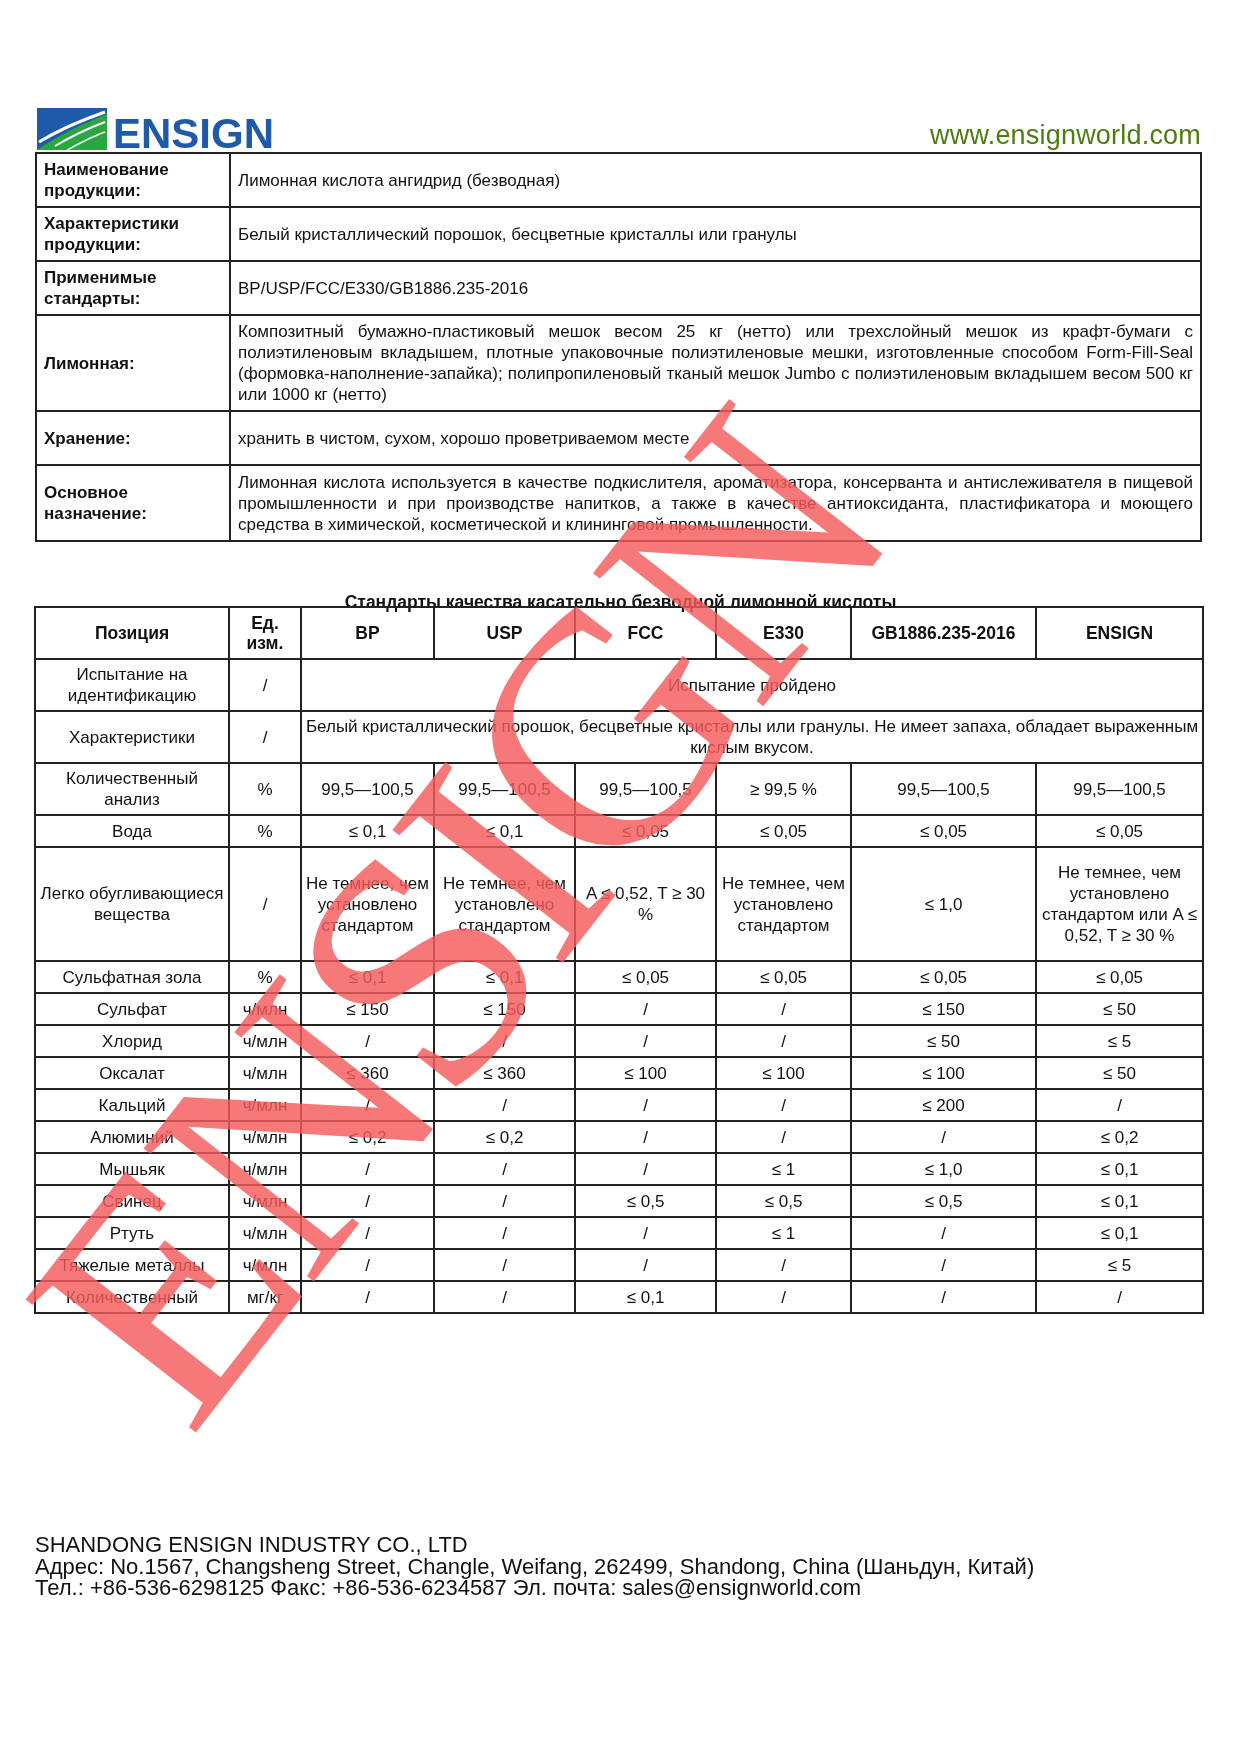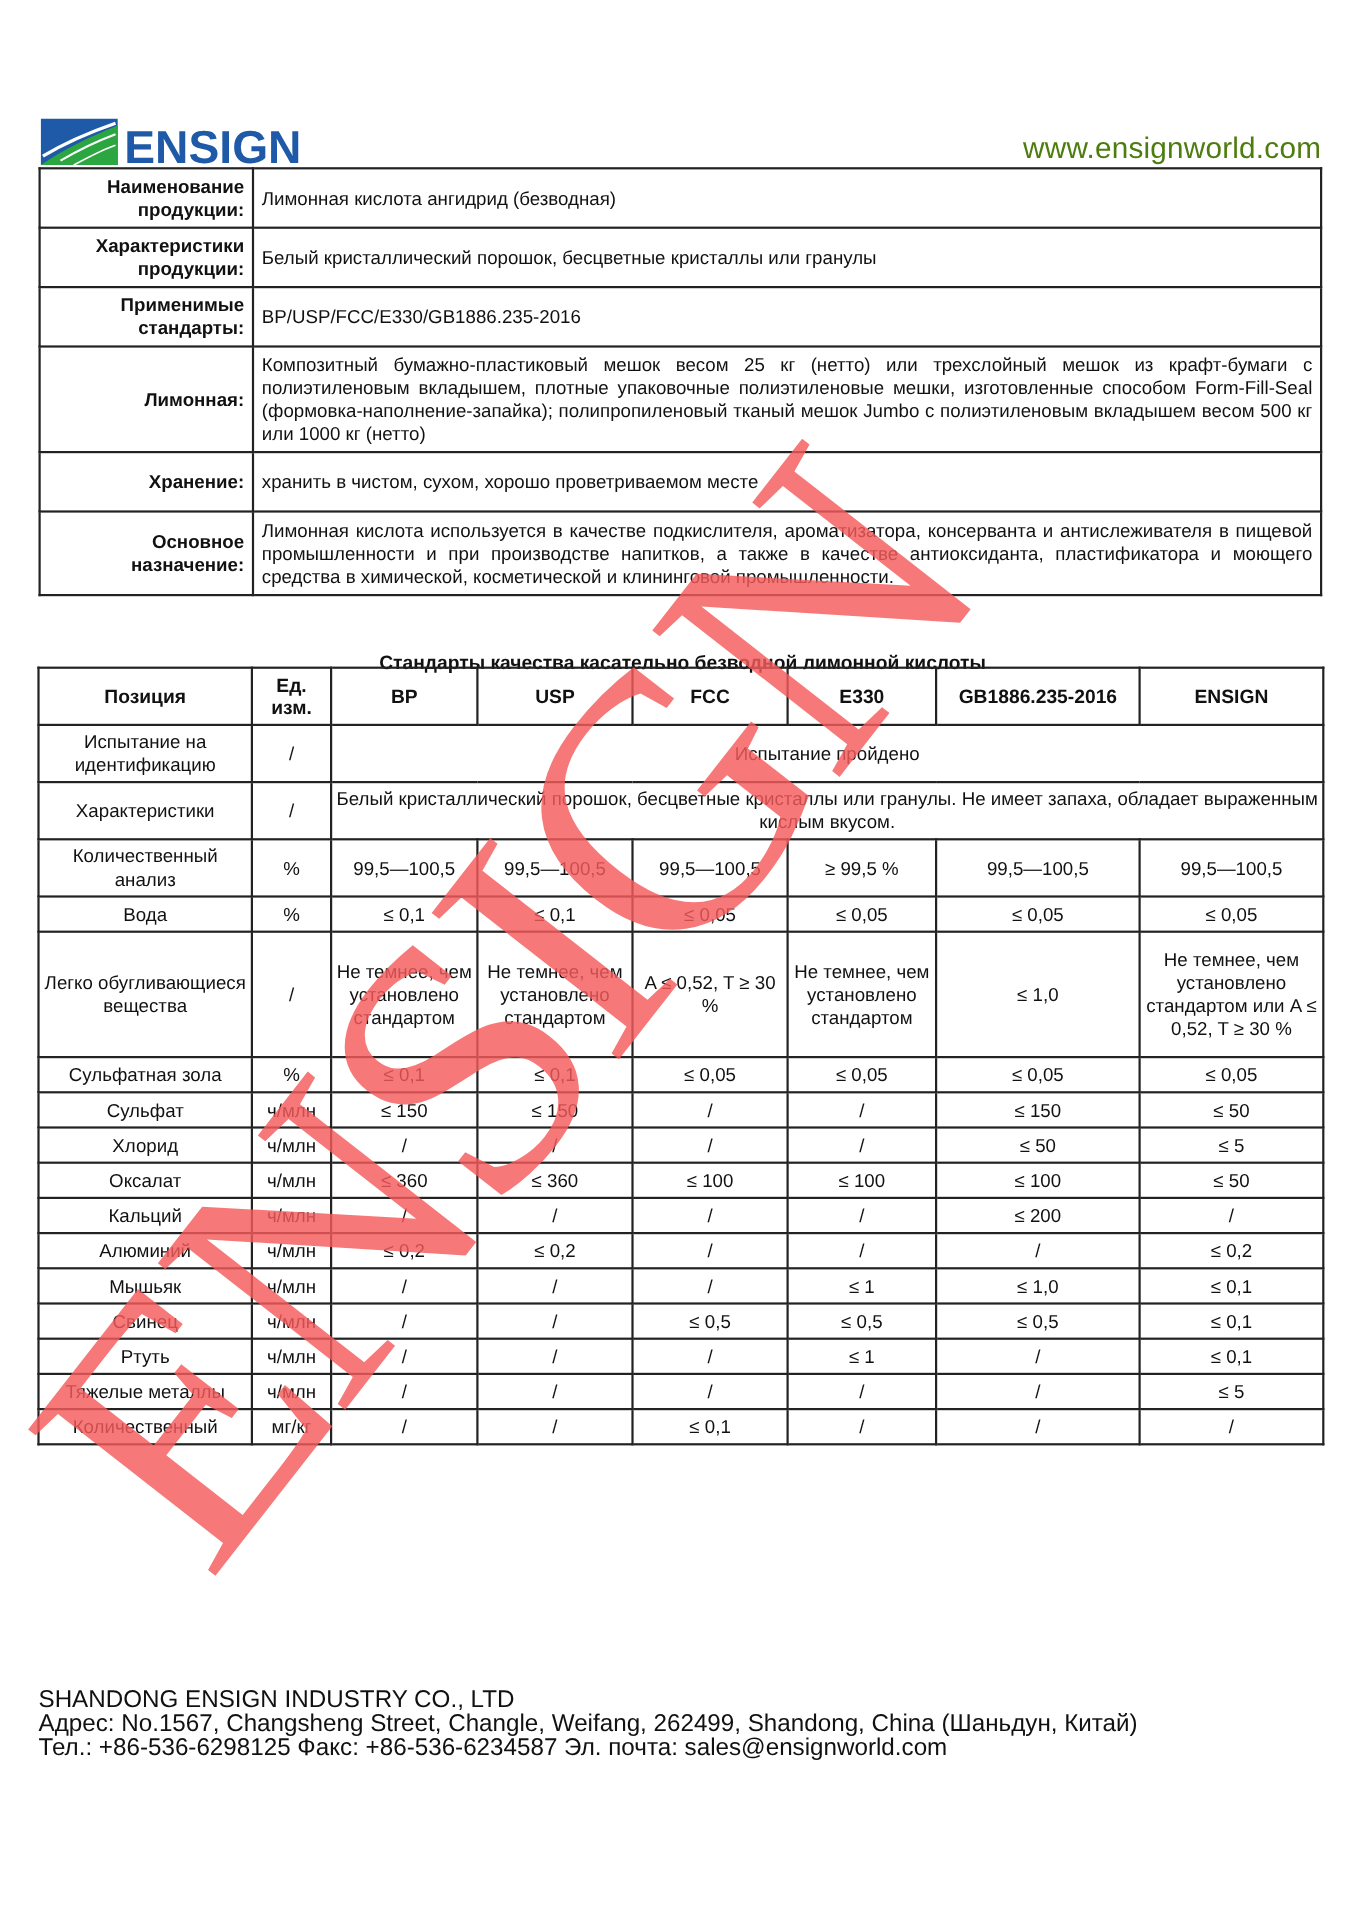--- a/index.html
+++ b/index.html
@@ -7,21 +7,21 @@
          font-family: "Liberation Sans", sans-serif; color: #111; }
   .logo { position: absolute; left: 37px; top: 106px; width: 265px; height: 46px; }
   .logo svg { display: block; }
   .website { position: absolute; right: 40px; top: 120px; font-size: 27px; color: #4d7c0f;
              font-family: "Liberation Sans", sans-serif; letter-spacing: 0.2px; }
 
   table { border-collapse: collapse; position: absolute; table-layout: fixed; }
   td, th { border: 2px solid #222; }
 
   .info { left: 35px; top: 152px; width: 1167px; }
-  .info td { font-size: 17px; line-height: 21px; padding: 4px 7px; vertical-align: middle; text-align: right; }
+  .info td { font-size: 17px; line-height: 21px; padding: 4px 7px; vertical-align: middle; }
   .info td.k { font-weight: bold; width: 178px; }
   .info td.v { text-align: justify; }
   .info tr.r1 td, .info tr.r2 td, .info tr.r3 td { height: 44px; }
   .info tr.r4 td { height: 86px; }
   .info tr.r5 td { height: 44px; }
   .info tr.r6 td { height: 66px; }
 
   .section-title { position: absolute; left: 0; width: 1241px; top: 592px; text-align: center;
                    font-weight: bold; font-size: 17.5px; }
 

